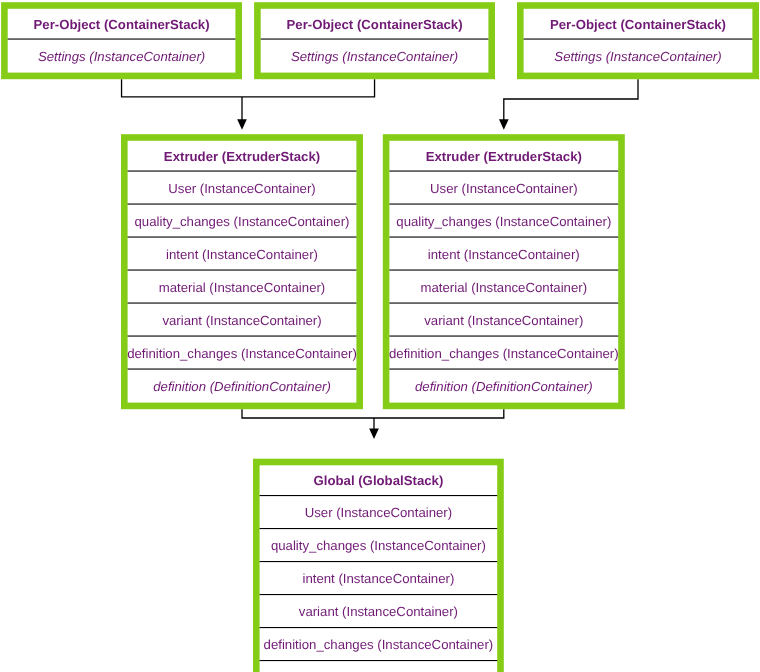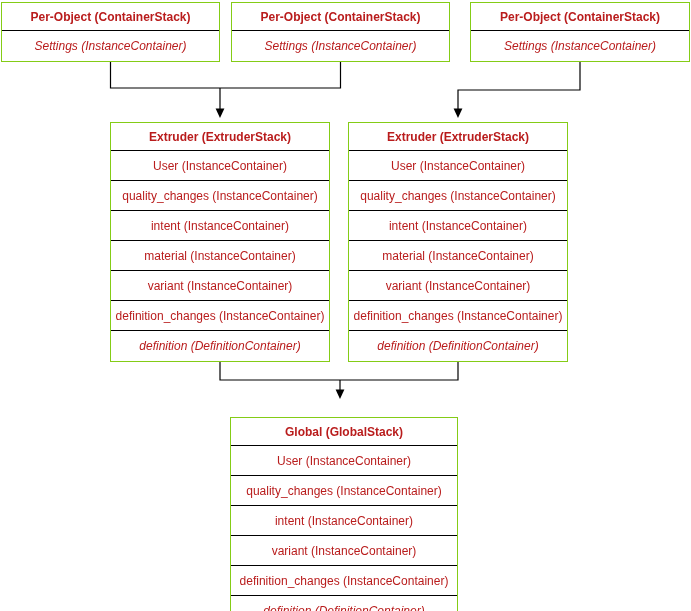--- a/index.html
+++ b/index.html
@@ -15,23 +15,23 @@
     overflow: hidden;
   }
   #connector-layer {
     position: absolute;
     left: 0; top: 0;
     width: 691px; height: 611px;
   }
   .stack {
     position: absolute;
     box-sizing: border-box;
-    border: 1px solid #84cc16;
+    border: 6px solid #84cc16;
     background: #ffffff;
-    color: #b91c1c;
+    color: #701a75;
   }
   .stack-header {
     box-sizing: border-box;
     height: 28px;
     border-bottom: 1px solid #000000;
     display: flex;
     align-items: center;
     justify-content: center;
     font-size: 12px;
     font-weight: bold;

